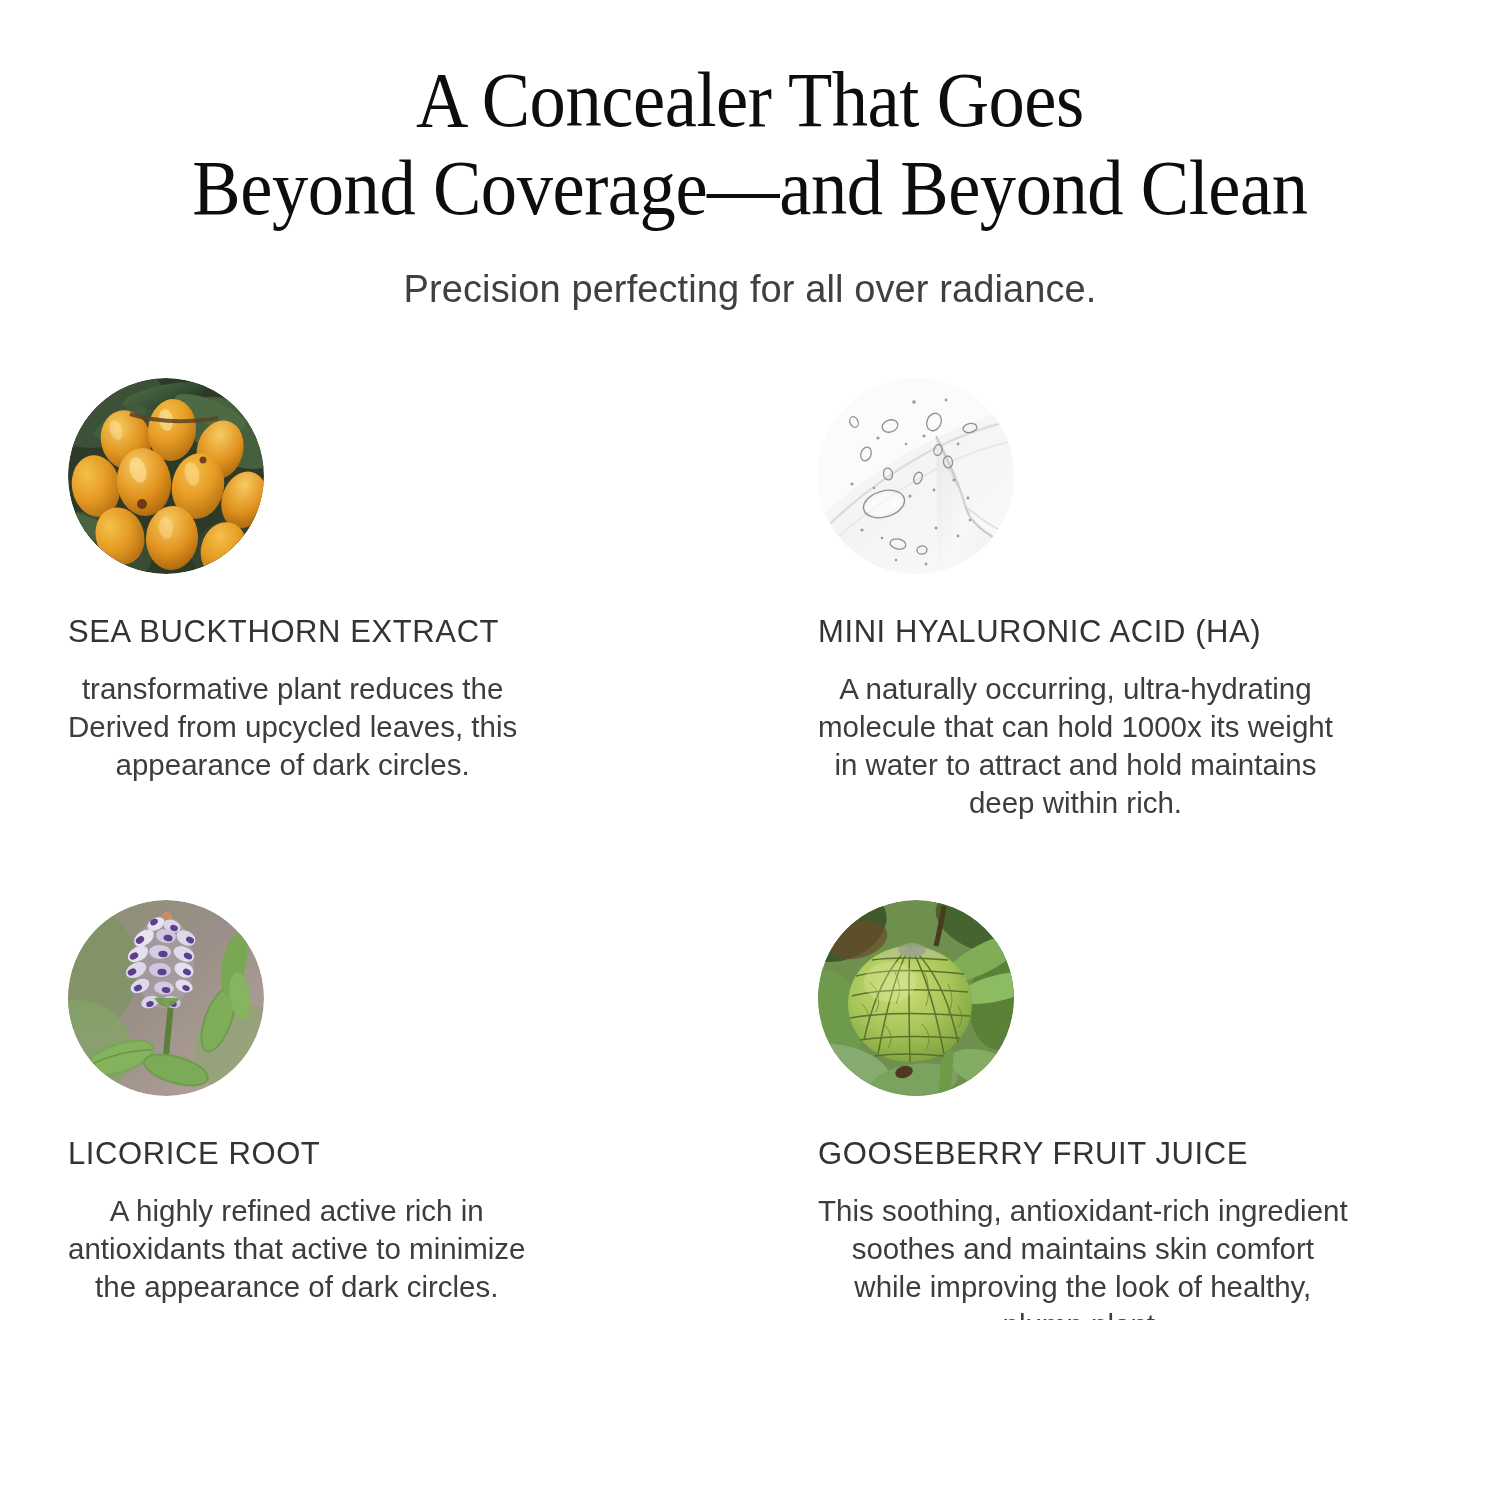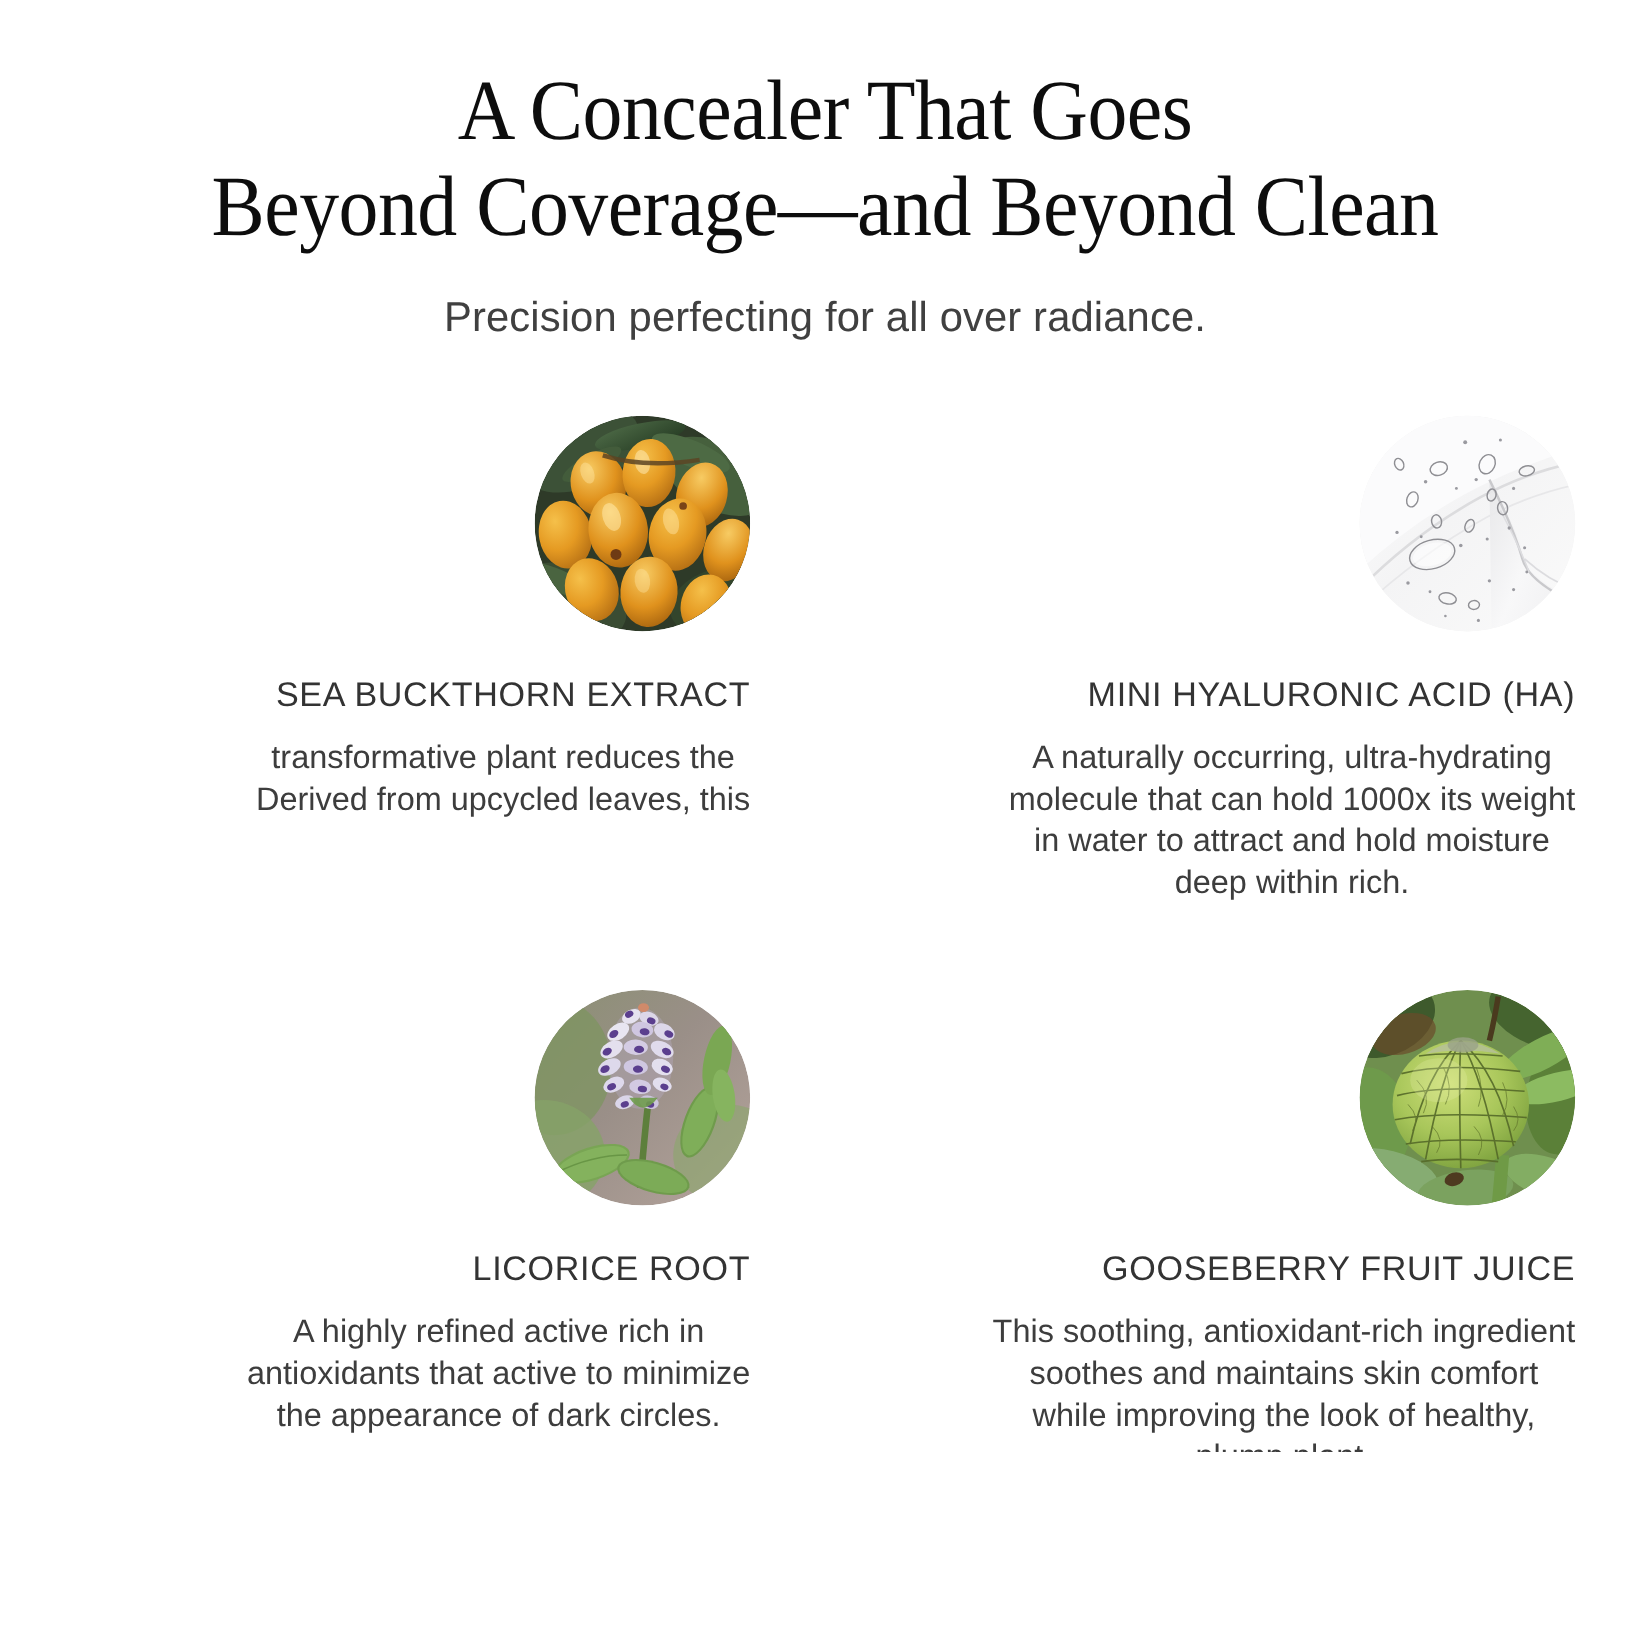--- a/index.html
+++ b/index.html
@@ -44,21 +44,21 @@
     position:relative;
     margin-top:66px;
     display:grid;
     grid-template-columns:750px 750px;
     grid-template-rows:auto auto;
     row-gap:78px;
   }
   .card {
     display:flex;
     flex-direction:column;
-    align-items:flex-end;
+    align-items:flex-start;
     padding:0 68px;
   }
   .thumb {
     width:196px; height:196px;
     border-radius:50%;
     overflow:hidden;
     flex:0 0 auto;
     background:#f4f4f4;
   }
   .thumb svg { display:block; width:196px; height:196px; }
@@ -155,20 +155,21 @@
             <circle cx="135" cy="82" r="3.5" fill="#7a4418"></circle>
 
             <path d="M62 36 Q100 48 150 40" stroke="#5c4423" stroke-width="4" fill="none" opacity="0.85"></path>
           </g>
         </svg>
       </div>
       <div class="card-title">SEA BUCKTHORN EXTRACT</div>
       <div class="card-body">
         <span class="ln">transformative plant reduces the</span>
         <span class="ln">Derived from upcycled leaves, this</span>
+        <span class="ln">appearance of dark circles.</span>
       </div>
     </div>
 
     <div class="card">
       <div class="thumb">
         <svg viewBox="0 0 196 196" xmlns="http://www.w3.org/2000/svg" aria-hidden="true">
           <defs>
             <clipPath id="cl2">
                 <circle cx="98" cy="98" r="98"></circle>
               </clipPath>
@@ -232,21 +233,21 @@
             </g>
 
             <ellipse cx="66" cy="126" rx="18" ry="10" fill="#ffffff" opacity="0.55" transform="rotate(-16 66 126)"></ellipse>
           </g>
         </svg>
       </div>
       <div class="card-title">MINI HYALURONIC ACID (HA)</div>
       <div class="card-body">
         <span class="ln">A naturally occurring, ultra-hydrating</span>
         <span class="ln">molecule that can hold 1000x its weight</span>
-        <span class="ln">in water to attract and hold moisture</span>
+        <span class="ln">in water to attract and hold maintains</span>
         <span class="ln">deep within rich.</span>
       </div>
     </div>
 
     <div class="card">
       <div class="thumb">
         <svg viewBox="0 0 196 196" xmlns="http://www.w3.org/2000/svg" aria-hidden="true">
           <defs>
             <clipPath id="cl3">
                 <circle cx="98" cy="98" r="98"></circle>

